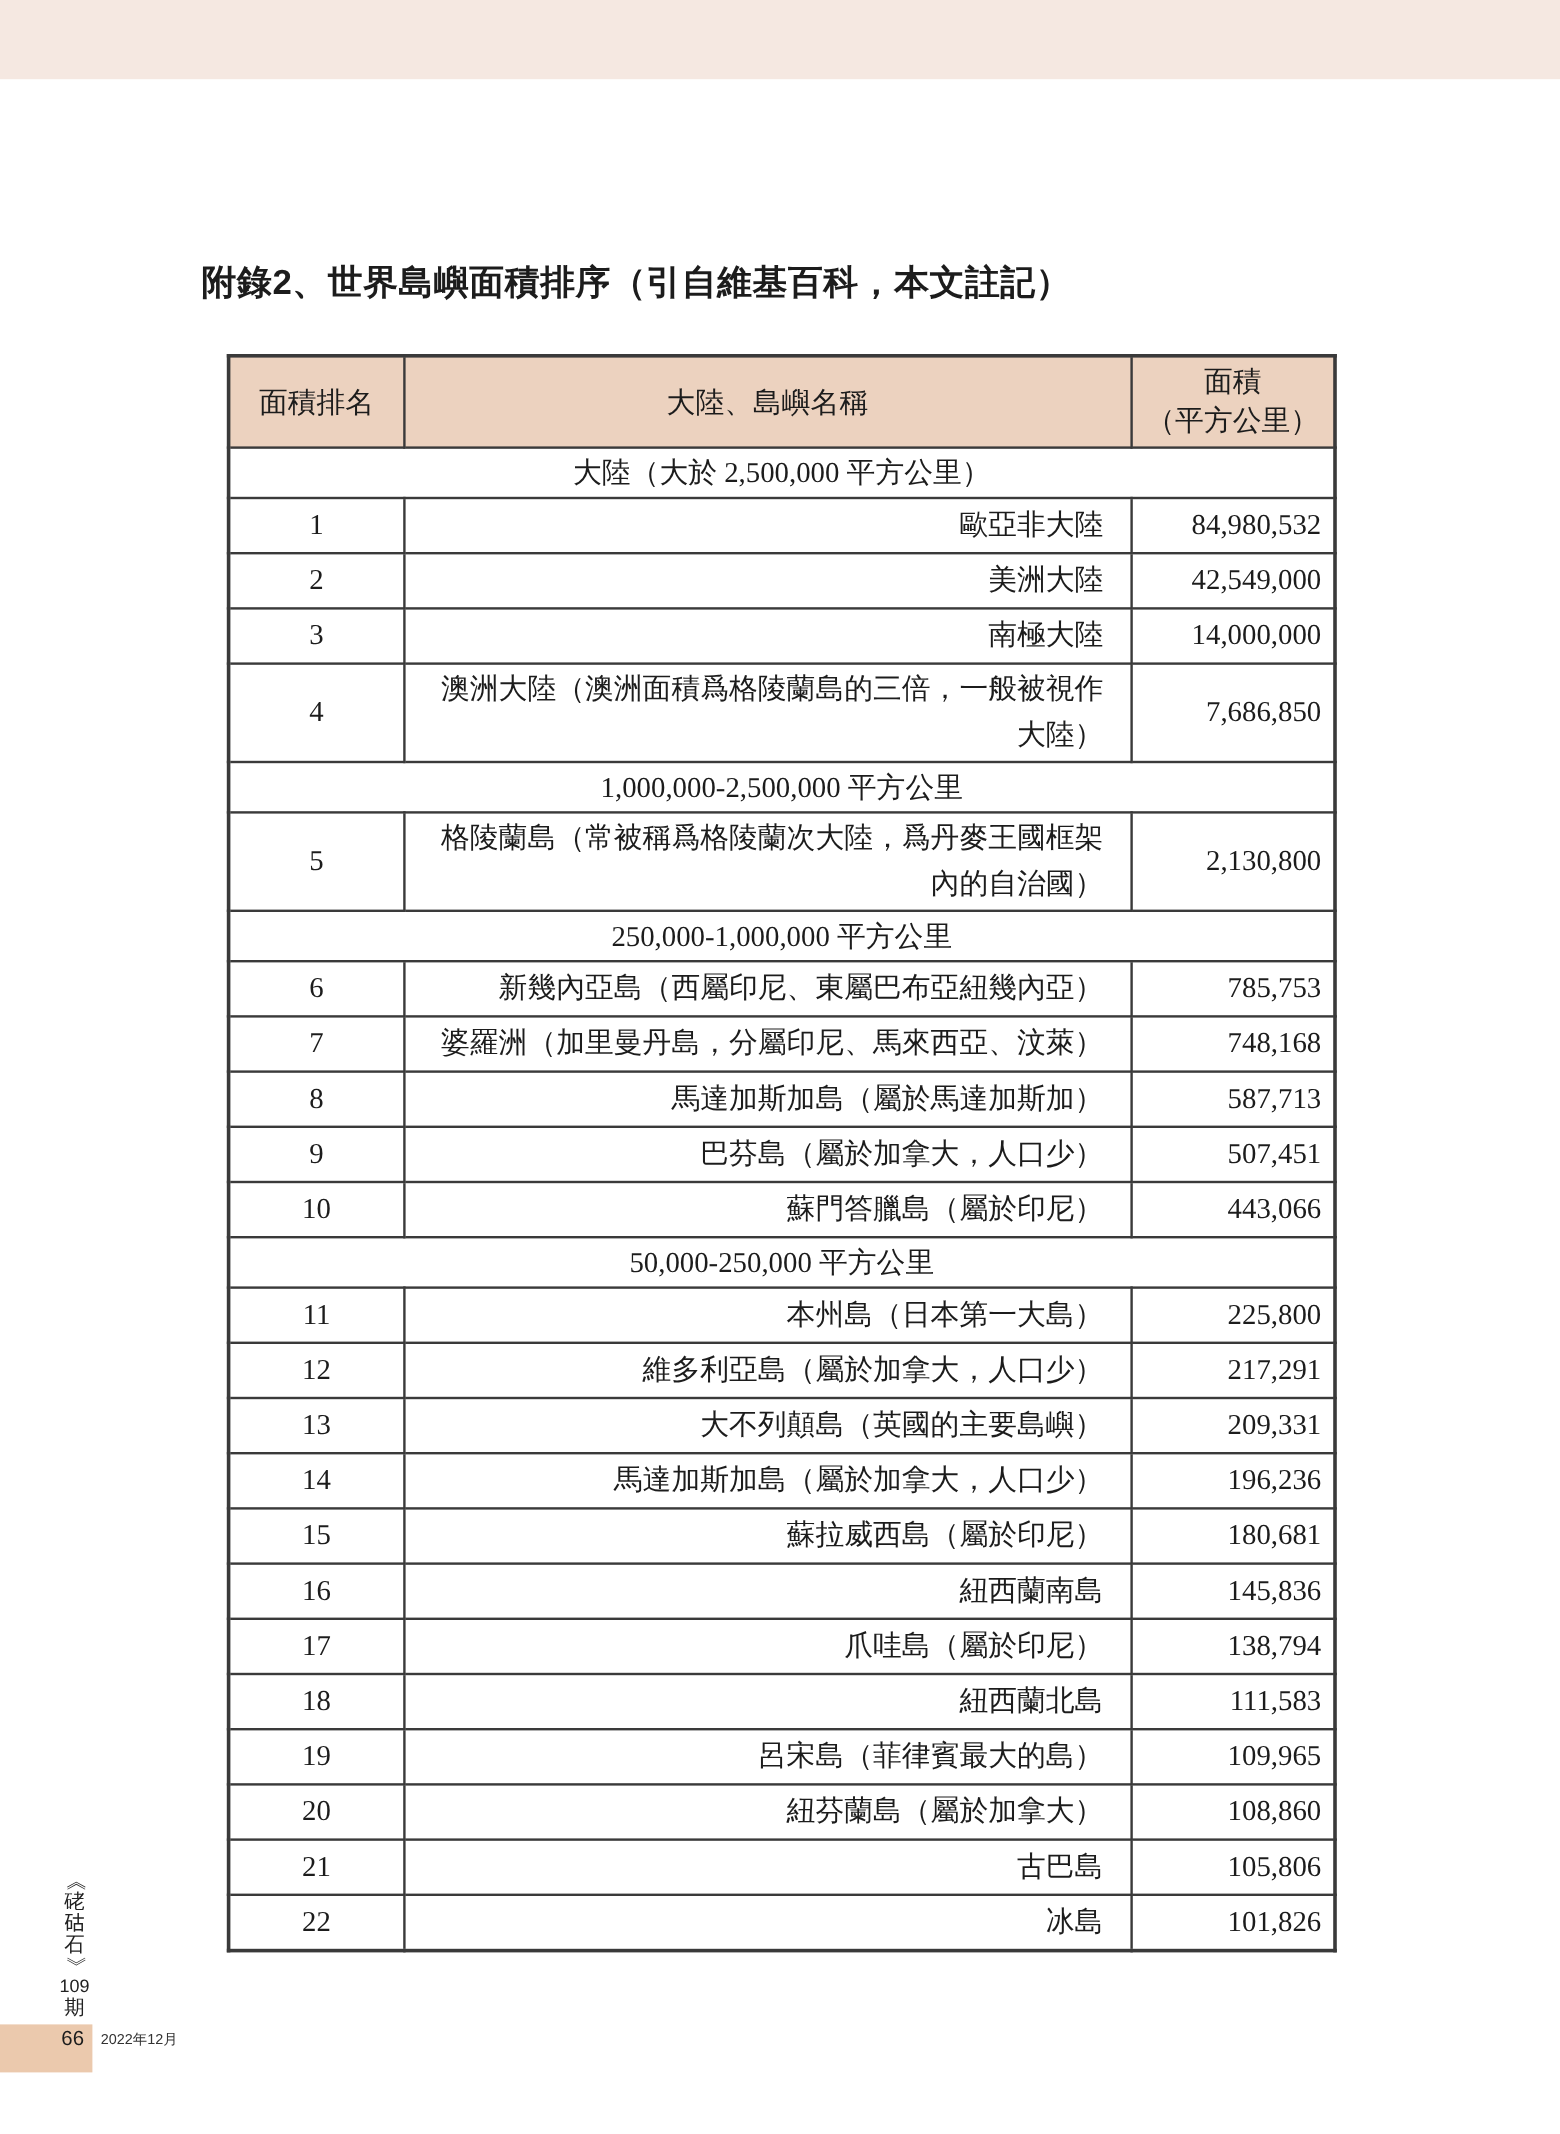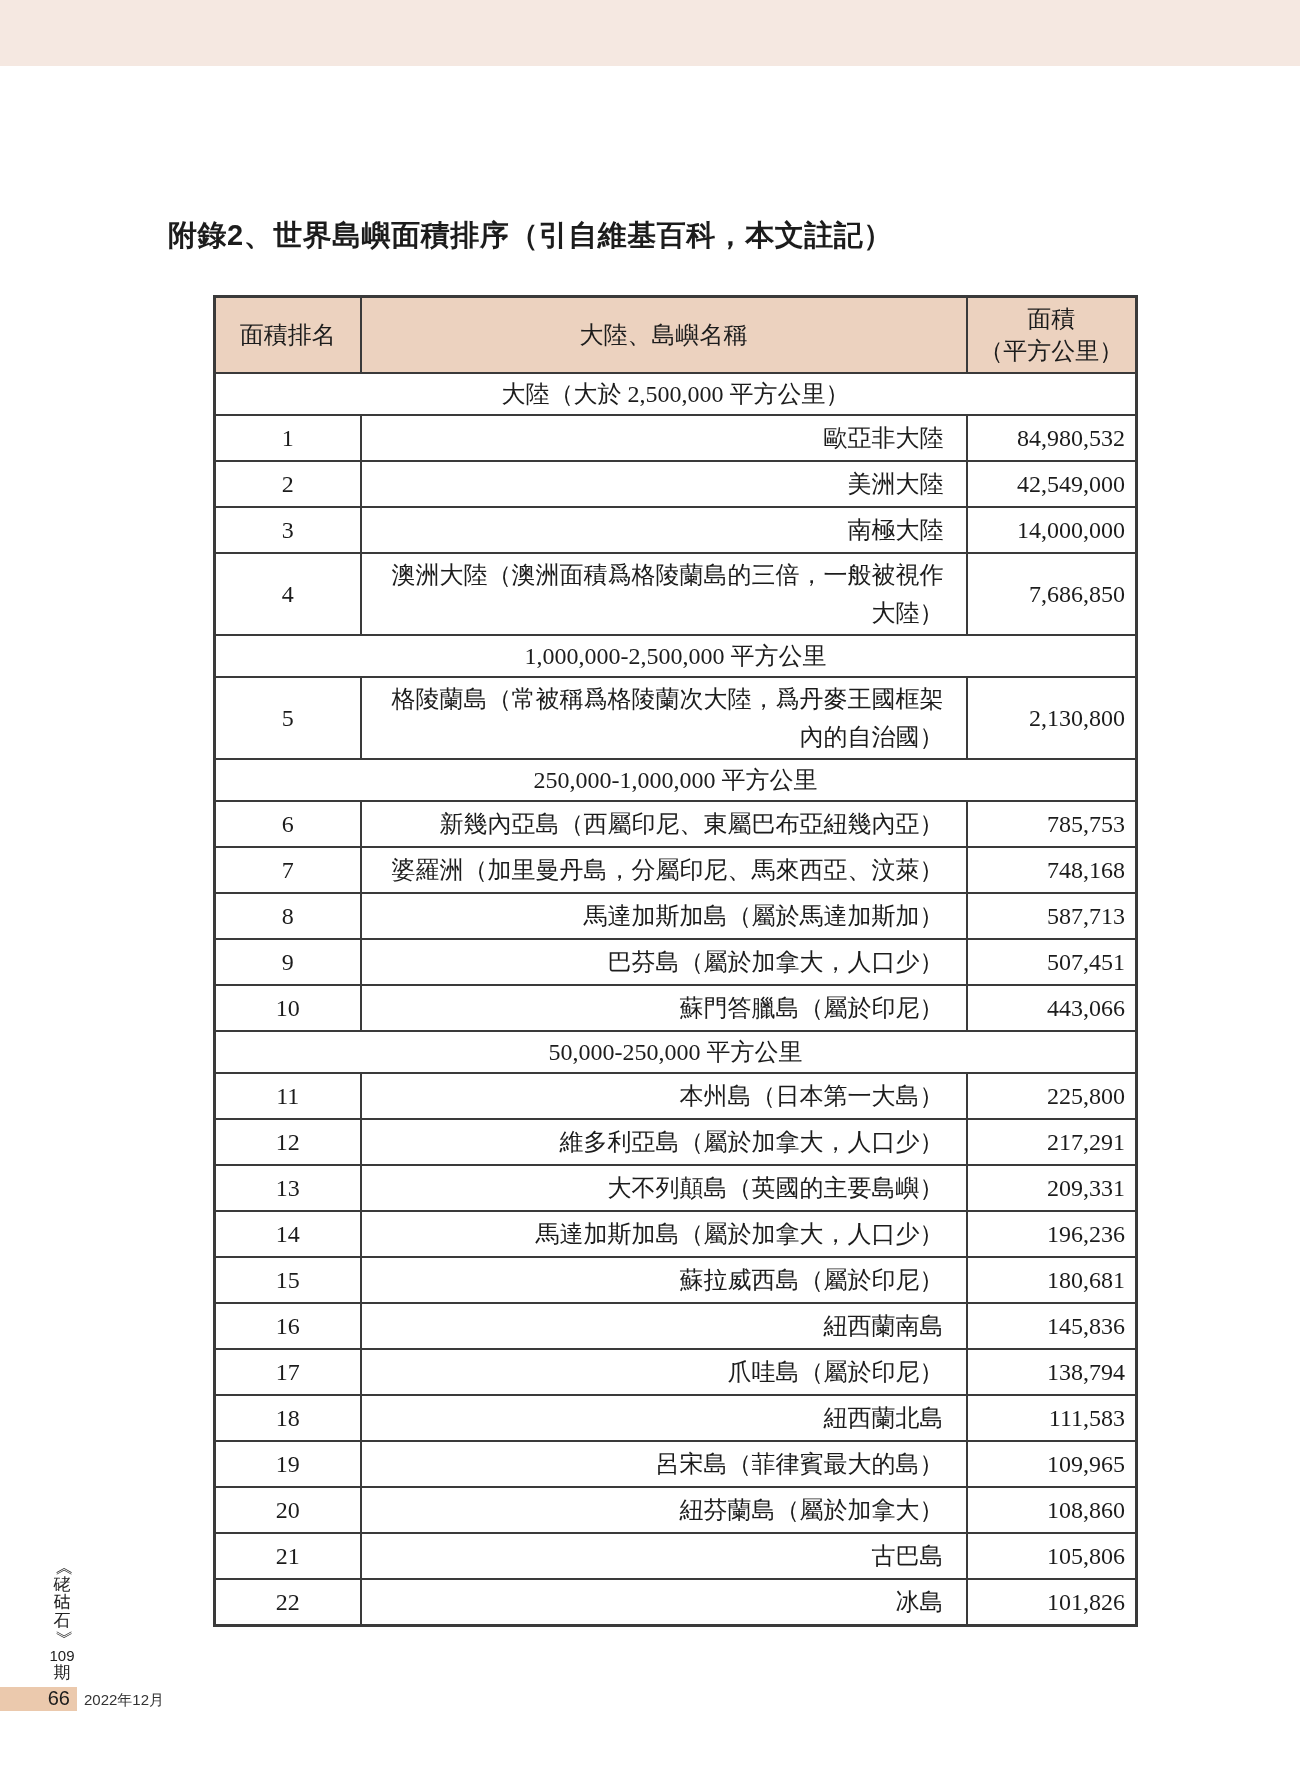--- a/index.html
+++ b/index.html
@@ -18,21 +18,20 @@
   .top-band{position:absolute;left:0;top:0;width:1300px;height:66px;background:var(--top_band);}
   .page-title{
     position:absolute;left:168px;top:216px;
     font-family:"Liberation Sans","DejaVu Sans",sans-serif;
     font-weight:700;font-size:29px;letter-spacing:0.5px;white-space:nowrap;
   }
   table.islands{
     position:absolute;left:189px;top:295px;width:922px;
     border-collapse:collapse;table-layout:fixed;
     border:3px solid var(--border);
-    margin-left:24px;
   }
   table.islands col.c1{width:146px;}
   table.islands col.c2{width:606px;}
   table.islands col.c3{width:170px;}
   table.islands td,table.islands th{
     border:2px solid var(--border);
     font-weight:normal;vertical-align:middle;
     font-size:24px;
   }
   tr.head th{background:var(--header_bg);height:74px;text-align:center;padding:0;}
@@ -46,30 +45,30 @@
     position:absolute;left:44px;top:1558px;width:36px;
     display:flex;flex-direction:column;align-items:center;
     font-size:17px;line-height:18px;color:#222;text-align:center;
   }
   .journal-vert .bracket{transform:rotate(90deg);display:block;}
   .journal-vert .digits{
     font-family:"Liberation Sans","DejaVu Sans",sans-serif;
     font-size:15px;line-height:16px;letter-spacing:0;text-align:center;
   }
   .page-badge{
-    position:absolute;left:0;top:1687px;width:77px;height:24px;
+    position:absolute;left:0;top:1687px;width:77px;height:40px;
     background:var(--page_badge_bg);box-sizing:border-box;
     font-family:"Liberation Sans","DejaVu Sans",sans-serif;
-    font-size:20px;line-height:23px;text-align:right;padding-right:7px;
+    font-size:17px;line-height:23px;text-align:right;padding-right:7px;
     color:#1c1c1c;
   }
   .issue-date{
     position:absolute;left:84px;top:1691px;
     font-family:"Liberation Sans","DejaVu Sans",sans-serif;
-    font-size:15px;color:#333;white-space:nowrap;
+    font-size:12px;color:#333;white-space:nowrap;
   }
 </style>
 </head>
 <body>
 
 <div class="top-band"></div>
 
 <div class="page-title">附錄2、世界島嶼面積排序（引自維基百科，本文註記）</div>
 
 <table class="islands">

